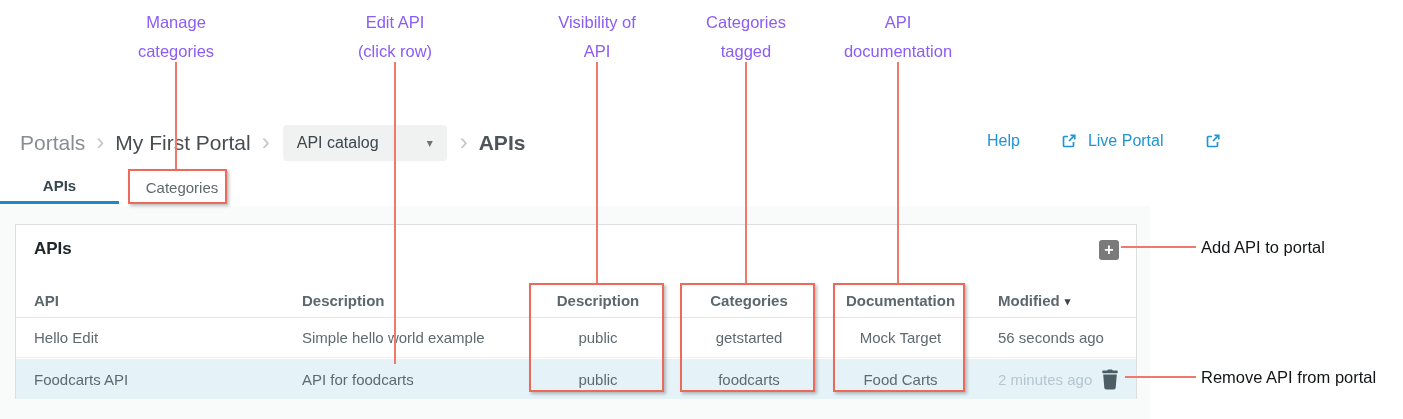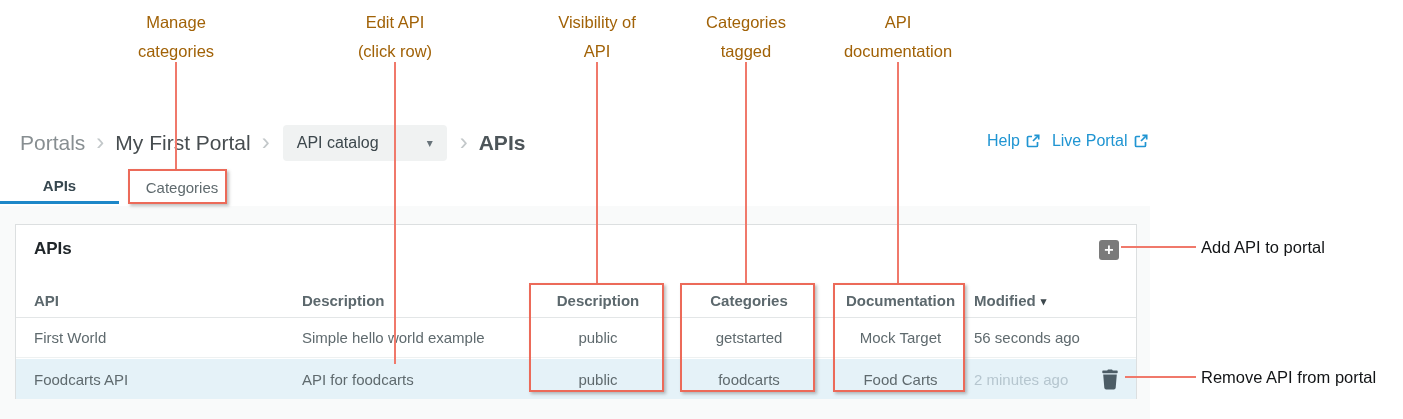--- a/index.html
+++ b/index.html
@@ -13,21 +13,21 @@
   
   .content-bg {
     position:absolute; left:0; top:206px; width:1150px; height:213px;
     background:#f9fafa;
   }
 
   
   .anno-label {
     position:absolute; top:8px; transform:translateX(-50%);
     text-align:center; font-size:16.5px; line-height:29px;
-    font-weight:500; color:#a16207; white-space:nowrap;
+    font-weight:500; color:#8b5cf6; white-space:nowrap;
   }
   .anno-right-label {
     position:absolute; font-size:16.5px; font-weight:500; color:#121416;
     white-space:nowrap; line-height:20px;
   }
   .anno-vline { position:absolute; width:2px; background:#f0796b; }
   .anno-hline { position:absolute; height:2px; background:#f0796b; }
   .anno-box {
     position:absolute; border:2px solid #ec6a59;
     box-shadow:2px 2px 3px rgba(110,110,110,0.45);
@@ -50,21 +50,21 @@
   }
   .bc-dropdown .dd-text { font-size:16px; color:#3c474c; }
   .bc-dropdown .dd-caret { font-size:12px; color:#68737a; }
   .bc-current { font-size:21px; font-weight:700; color:#4d5559; }
 
   
   .header-links {
     position:absolute; left:987px; top:132px; display:flex; align-items:center;
     font-size:16px; color:#2095d2;
   }
-  .hlink { display:flex; align-items:center; cursor:pointer; }
+  .hlink { display:flex; align-items:center; cursor:pointer;gap:36px; }
   .hlink + .hlink { margin-left:12px; }
   .hlink .ext-icon { margin-left:6px; display:inline-flex; }
 
   
   .tabs { position:absolute; left:0; top:170px; height:36px; display:flex; }
   .tab { height:34px; display:flex; align-items:center; justify-content:center; font-size:15px; }
   .tab-apis { width:119px; color:#37474f; font-weight:700; border-bottom:3px solid #1d87c8; }
   .tab-categories { width:108px; margin-left:9px; color:#5f6a6e; }
 
   
@@ -86,21 +86,21 @@
     border-bottom:1px solid #e3e6e7; font-size:15px; font-weight:700; color:#5c686d; }
   .trow  { position:absolute; left:0; width:100%; height:40px; font-size:15px; color:#5f6a6e; }
   .row-1 { top:93px; border-bottom:1px solid #eef1f1; }
   .row-2 { top:134px; height:40px; background:#e5f2f8; }
   .cell { position:absolute; top:0; height:100%; display:flex; align-items:center; }
   .c-api { left:18px; }
   .c-desc { left:286px; }
   .c-vis  { left:514px; width:136px; justify-content:center; }
   .c-cat  { left:665px; width:136px; justify-content:center; }
   .c-doc  { left:818px; width:133px; justify-content:center; }
-  .c-mod  { left:958px; }
+  .c-mod  { left:982px; }
   .sort-caret { font-size:11px; color:#3c474c; margin-left:5px; padding-top:2px; }
   .faded { color:#b6c6cf; }
   .trash { position:absolute; left:1085px; top:10px; width:18px; height:21px; cursor:pointer; }
 </style>
 </head>
 <body>
 
 <div id="page">
 
   <div class="content-bg"></div>
@@ -162,21 +162,21 @@
       <div class="cell c-vis">Description</div>
       <div class="cell c-cat">Categories</div>
       <div class="cell c-doc">Documentation</div>
       <div class="cell c-mod">
         <span>Modified</span>
         <span class="sort-caret">▾</span>
       </div>
     </div>
 
     <div class="trow row-1">
-      <div class="cell c-api">First World</div>
+      <div class="cell c-api">Hello Edit</div>
       <div class="cell c-desc">Simple hello world example</div>
       <div class="cell c-vis">public</div>
       <div class="cell c-doc">Mock Target</div>
       <div class="cell c-cat">getstarted</div>
       <div class="cell c-mod">56 seconds ago</div>
     </div>
 
     <div class="trow row-2">
       <div class="cell c-desc">API for foodcarts</div>
       <div class="cell c-api">Foodcarts API</div>

